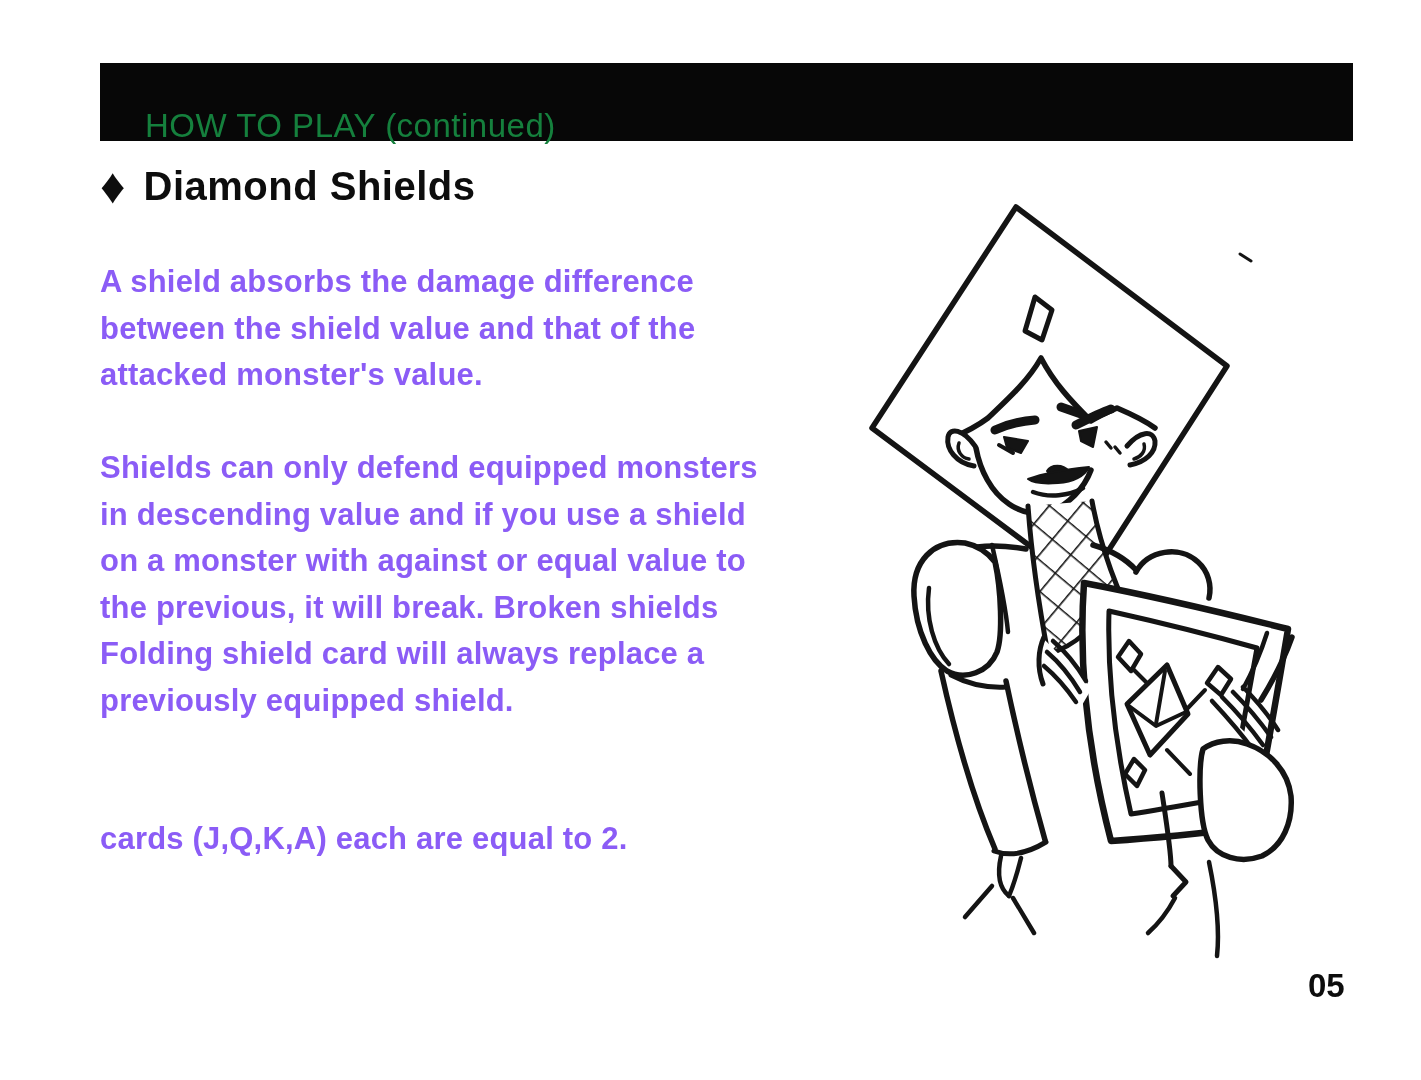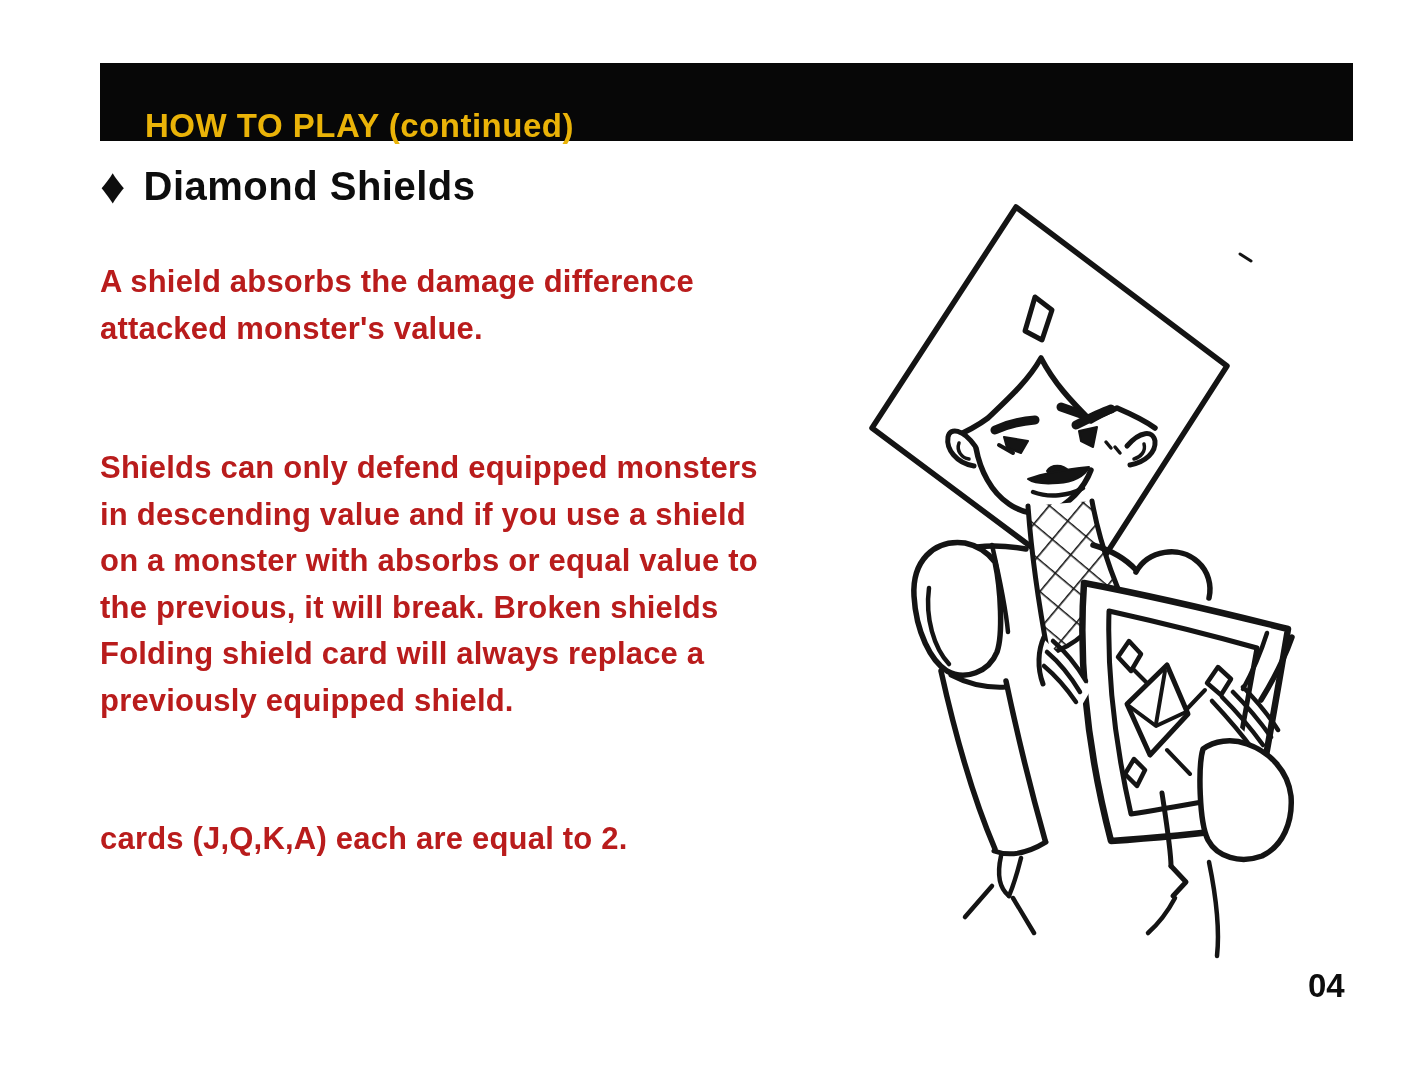--- a/index.html
+++ b/index.html
@@ -6,31 +6,31 @@
   body{
     width:1421px;height:1080px;position:relative;background:#ffffff;
     font-family:"Liberation Sans", sans-serif;color:#0d0d0d;overflow:hidden;
   }
   .abs{position:absolute;}
   .header-bar{
     left:100px;top:63px;width:1253px;height:78px;background:#070707;
     display:flex;align-items:center;
   }
   .header-title{
-    color:#eab308;font-weight:bold;font-size:33px;letter-spacing:.5px;
+    color:#15803d;font-weight:normal;font-size:33px;letter-spacing:.5px;
     padding-left:45px;white-space:nowrap;margin-top:48px;
   }
   .section-heading{
     left:100px;top:158px;display:flex;align-items:center;gap:18px;
   }
   .diamond-bullet{font-size:50px;line-height:56px;color:#0d0d0d;}
   .section-title{font-size:40px;font-weight:bold;letter-spacing:.5px;white-space:nowrap;}
   .para{
     left:100px;width:810px;font-size:31px;font-weight:bold;
-    line-height:46.5px;letter-spacing:.2px;color:#b91c1c;
+    line-height:46.5px;letter-spacing:.2px;color:#8b5cf6;
   }
   .para div{white-space:nowrap;}
   .p1{top:259px;}
   .p2{top:445px;}
   .p3{top:816px;}
   .page-number{
     left:1308px;top:966px;font-size:33px;font-weight:bold;line-height:40px;
   }
   .illus{left:850px;top:190px;width:571px;height:800px;}
 </style>
@@ -41,37 +41,38 @@
   <span class="header-title">HOW TO PLAY (continued)</span>
 </div>
 
 <div class="abs section-heading">
   <span class="diamond-bullet">♦</span>
   <span class="section-title">Diamond Shields</span>
 </div>
 
 <div class="abs para p1">
   <div>A shield absorbs the damage difference</div>
+  <div>between the shield value and that of the</div>
   <div>attacked monster's value.</div>
 </div>
 
 <div class="abs para p2">
   <div>Shields can only defend equipped monsters</div>
   <div>in descending value and if you use a shield</div>
-  <div>on a monster with absorbs or equal value to</div>
+  <div>on a monster with against or equal value to</div>
   <div>the previous, it will break. Broken shields</div>
   <div>Folding shield card will always replace a</div>
   <div>previously equipped shield.    </div>
 </div>
 
 <div class="abs para p3">
   <div>cards (J,Q,K,A) each are equal to 2.</div>
 </div>
 
-<div class="abs page-number">04</div>
+<div class="abs page-number">05</div>
 
 <svg class="abs illus" viewBox="850 190 571 800" xmlns="http://www.w3.org/2000/svg">
   <defs>
     <pattern id="xh" width="24" height="24" patternUnits="userSpaceOnUse" patternTransform="rotate(40)">
       <path d="M0 0H24M0 0V24" stroke="#141414" stroke-width="3.2" fill="none"></path>
     </pattern>
   </defs>
   <g fill="none" stroke="#141414" stroke-width="5.5" stroke-linecap="round" stroke-linejoin="round">
 
     <g>

